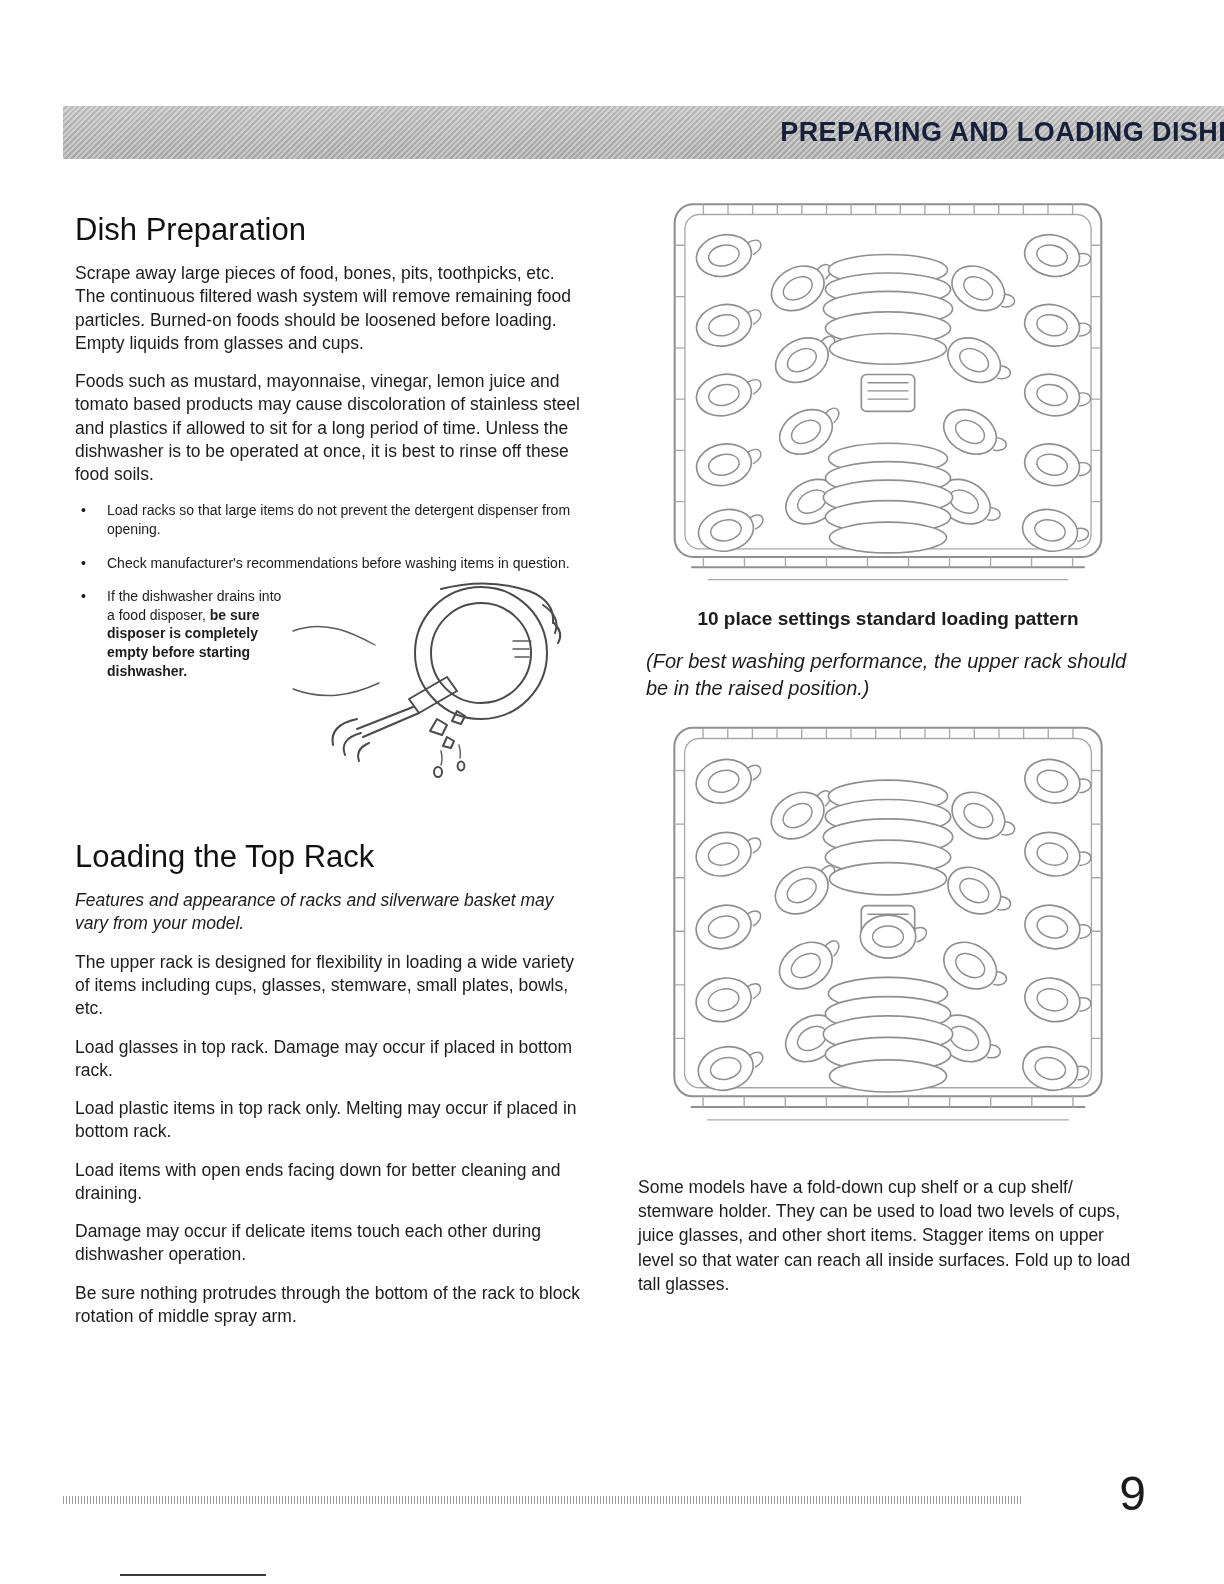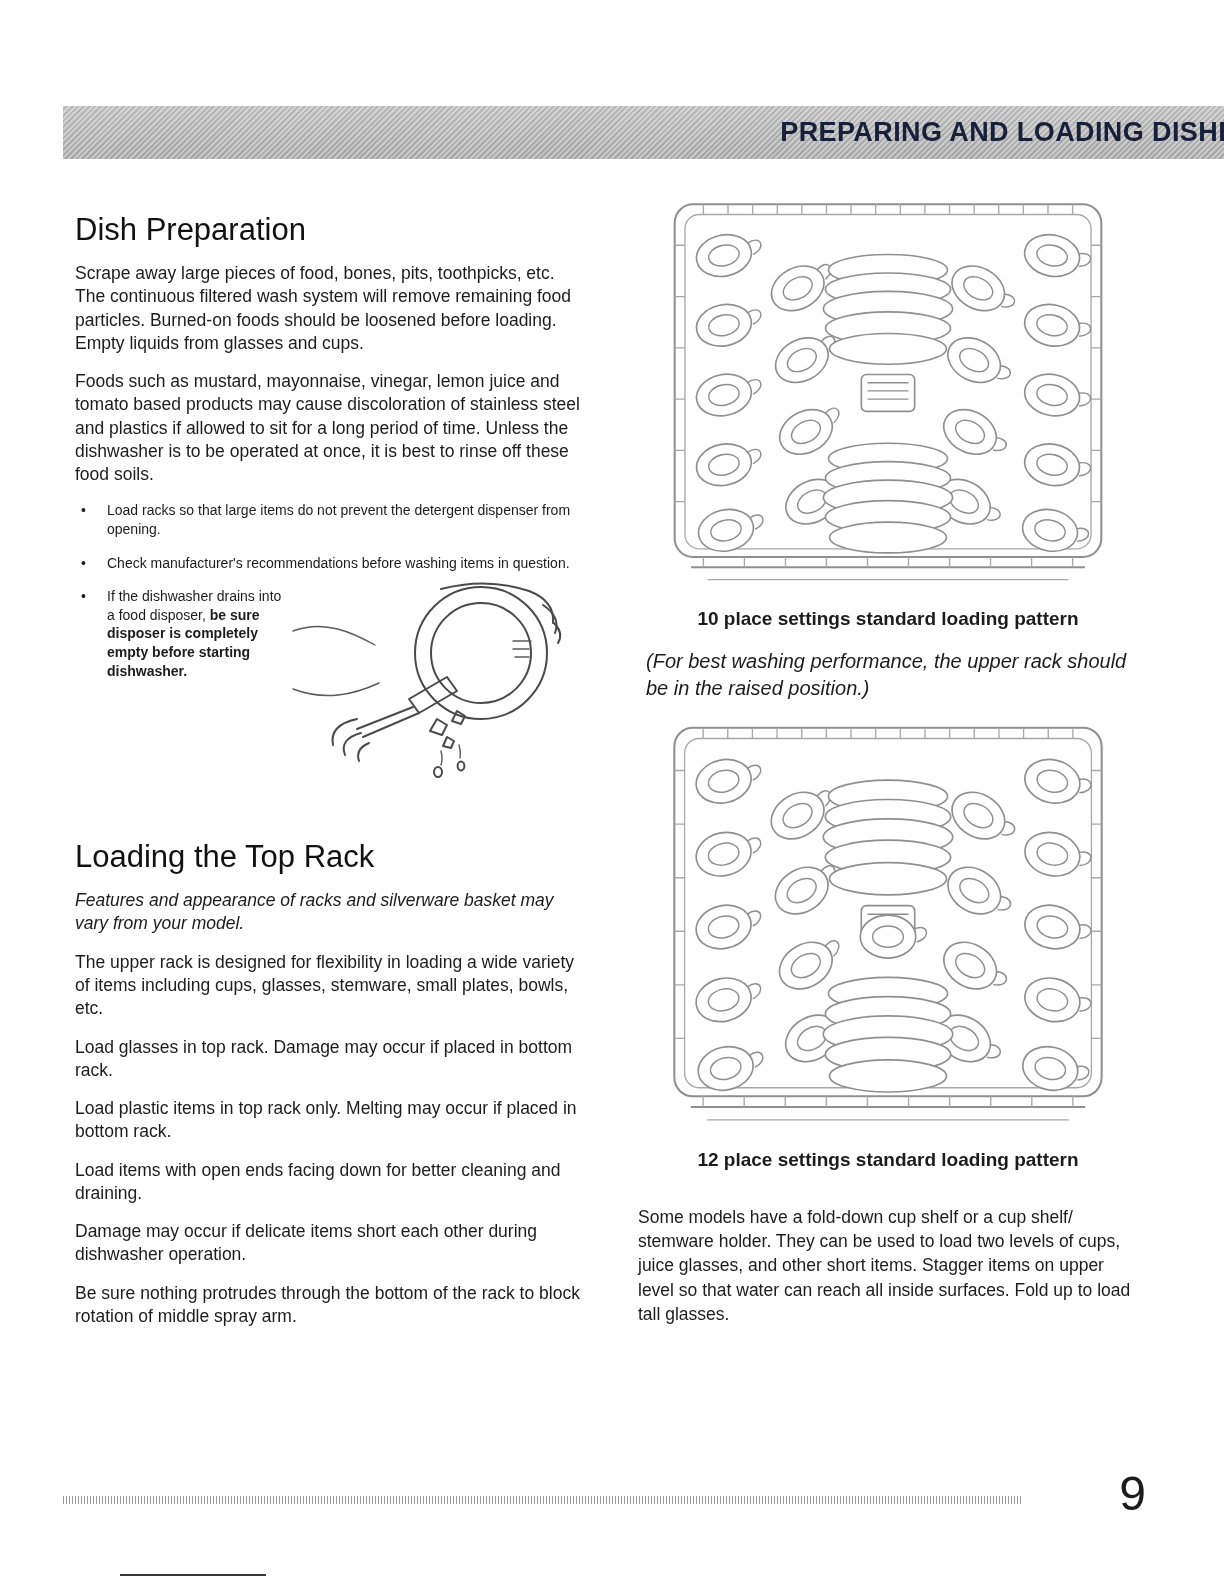--- a/index.html
+++ b/index.html
@@ -155,21 +155,21 @@
       </li>
     </ul>
 
     <h1 class="section-title second">Loading the Top Rack</h1>
 
     <p class="italic-note">Features and appearance of racks and silverware basket may vary from your model.</p>
     <p class="body-text">The upper rack is designed for flexibility in loading a wide variety of items including cups, glasses, stemware, small plates, bowls, etc.</p>
     <p class="body-text">Load glasses in top rack. Damage may occur if placed in bottom rack.</p>
     <p class="body-text">Load plastic items in top rack only. Melting may occur if placed in bottom rack.</p>
     <p class="body-text">Load items with open ends facing down for better cleaning and draining.</p>
-    <p class="body-text">Damage may occur if delicate items short each other during dishwasher operation.</p>
+    <p class="body-text">Damage may occur if delicate items touch each other during dishwasher operation.</p>
     <p class="body-text">Be sure nothing protrudes through the bottom of the rack to block rotation of middle spray arm.</p>
   </div>
 
   <div class="col-right">
 
     <div class="rack-figure">
       <svg width="452" height="402" viewBox="0 0 440 392">
         <defs>
           <g id="cupShape">
             <ellipse class="dish" rx="27" ry="20"></ellipse>
@@ -228,21 +228,20 @@
 
     <p class="perf-note">(For best washing performance, the upper rack should be in the raised position.)</p>
 
     <div class="rack-figure">
       <svg width="452" height="420" viewBox="0 0 440 392" preserveAspectRatio="none">
         <use href="#rackScene"></use>
 
         <use href="#cupShape" transform="translate(220,205) rotate(0)"></use>
       </svg>
     </div>
-    <div class="figure-caption">12 place settings standard loading pattern</div>
 
     <p class="bottom-paragraph">Some models have a fold-down cup shelf or a  cup shelf/ stemware holder. They can be used to load two levels of cups, juice glasses, and other short items. Stagger items on upper level so that water can reach all inside surfaces. Fold up to load tall glasses.</p>
   </div>
 
   <div class="footer-rule"></div>
   <div class="page-number">9</div>
   <div class="bottom-artifact"></div>
 
 </div>
 

